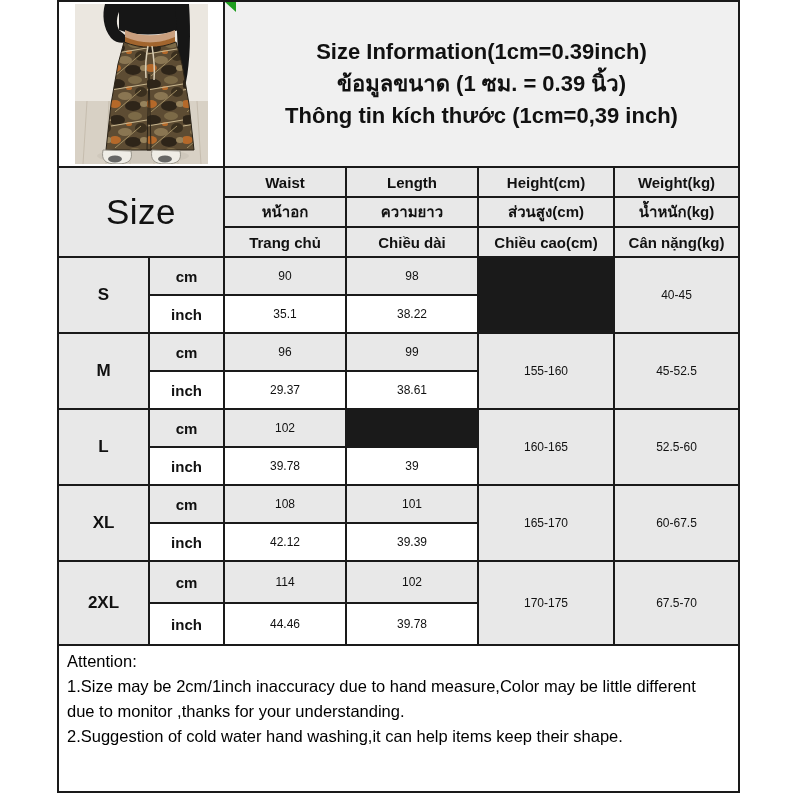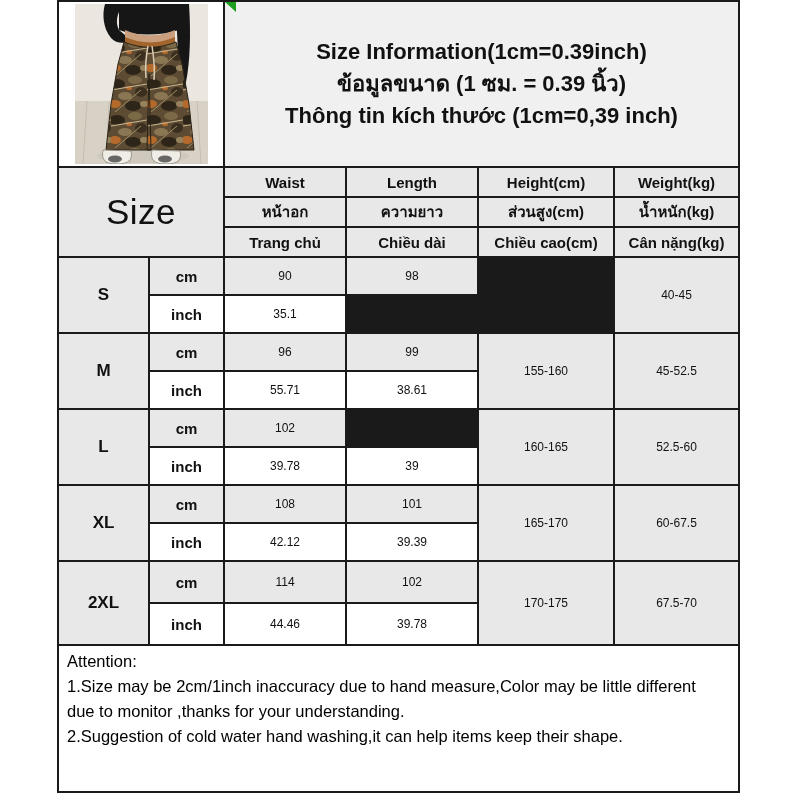--- a/index.html
+++ b/index.html
@@ -115,28 +115,29 @@
     <div class="cell gray colhead" style="grid-area:4/4">Chiều dài</div>
     <div class="cell gray colhead" style="grid-area:4/5">Chiều cao(cm)</div>
     <div class="cell gray colhead" style="grid-area:4/6">Cân nặng(kg)</div>
 
     <div class="cell gray sizelabel" style="grid-area:5/1/7/2">S</div>
     <div class="cell gray unit" style="grid-area:5/2">cm</div>
     <div class="cell unit" style="grid-area:6/2">inch</div>
     <div class="cell gray val" style="grid-area:5/3">90</div>
     <div class="cell gray val" style="grid-area:5/4">98</div>
     <div class="cell val" style="grid-area:6/3">35.1</div>
+    <div class="cell val" style="grid-area:6/4">38.22</div>
     <div class="cell gray val" style="grid-area:5/6/7/7">40-45</div>
 
     <div class="cell gray sizelabel" style="grid-area:7/1/9/2">M</div>
     <div class="cell gray unit" style="grid-area:7/2">cm</div>
     <div class="cell unit" style="grid-area:8/2">inch</div>
     <div class="cell gray val" style="grid-area:7/3">96</div>
     <div class="cell gray val" style="grid-area:7/4">99</div>
-    <div class="cell val" style="grid-area:8/3">55.71</div>
+    <div class="cell val" style="grid-area:8/3">29.37</div>
     <div class="cell val" style="grid-area:8/4">38.61</div>
     <div class="cell gray val" style="grid-area:7/5/9/6">155-160</div>
     <div class="cell gray val" style="grid-area:7/6/9/7">45-52.5</div>
 
     <div class="cell gray sizelabel" style="grid-area:9/1/11/2">L</div>
     <div class="cell gray unit" style="grid-area:9/2">cm</div>
     <div class="cell unit" style="grid-area:10/2">inch</div>
     <div class="cell gray val" style="grid-area:9/3">102</div>
     <div class="cell val" style="grid-area:10/3">39.78</div>
     <div class="cell val" style="grid-area:10/4">39</div>

